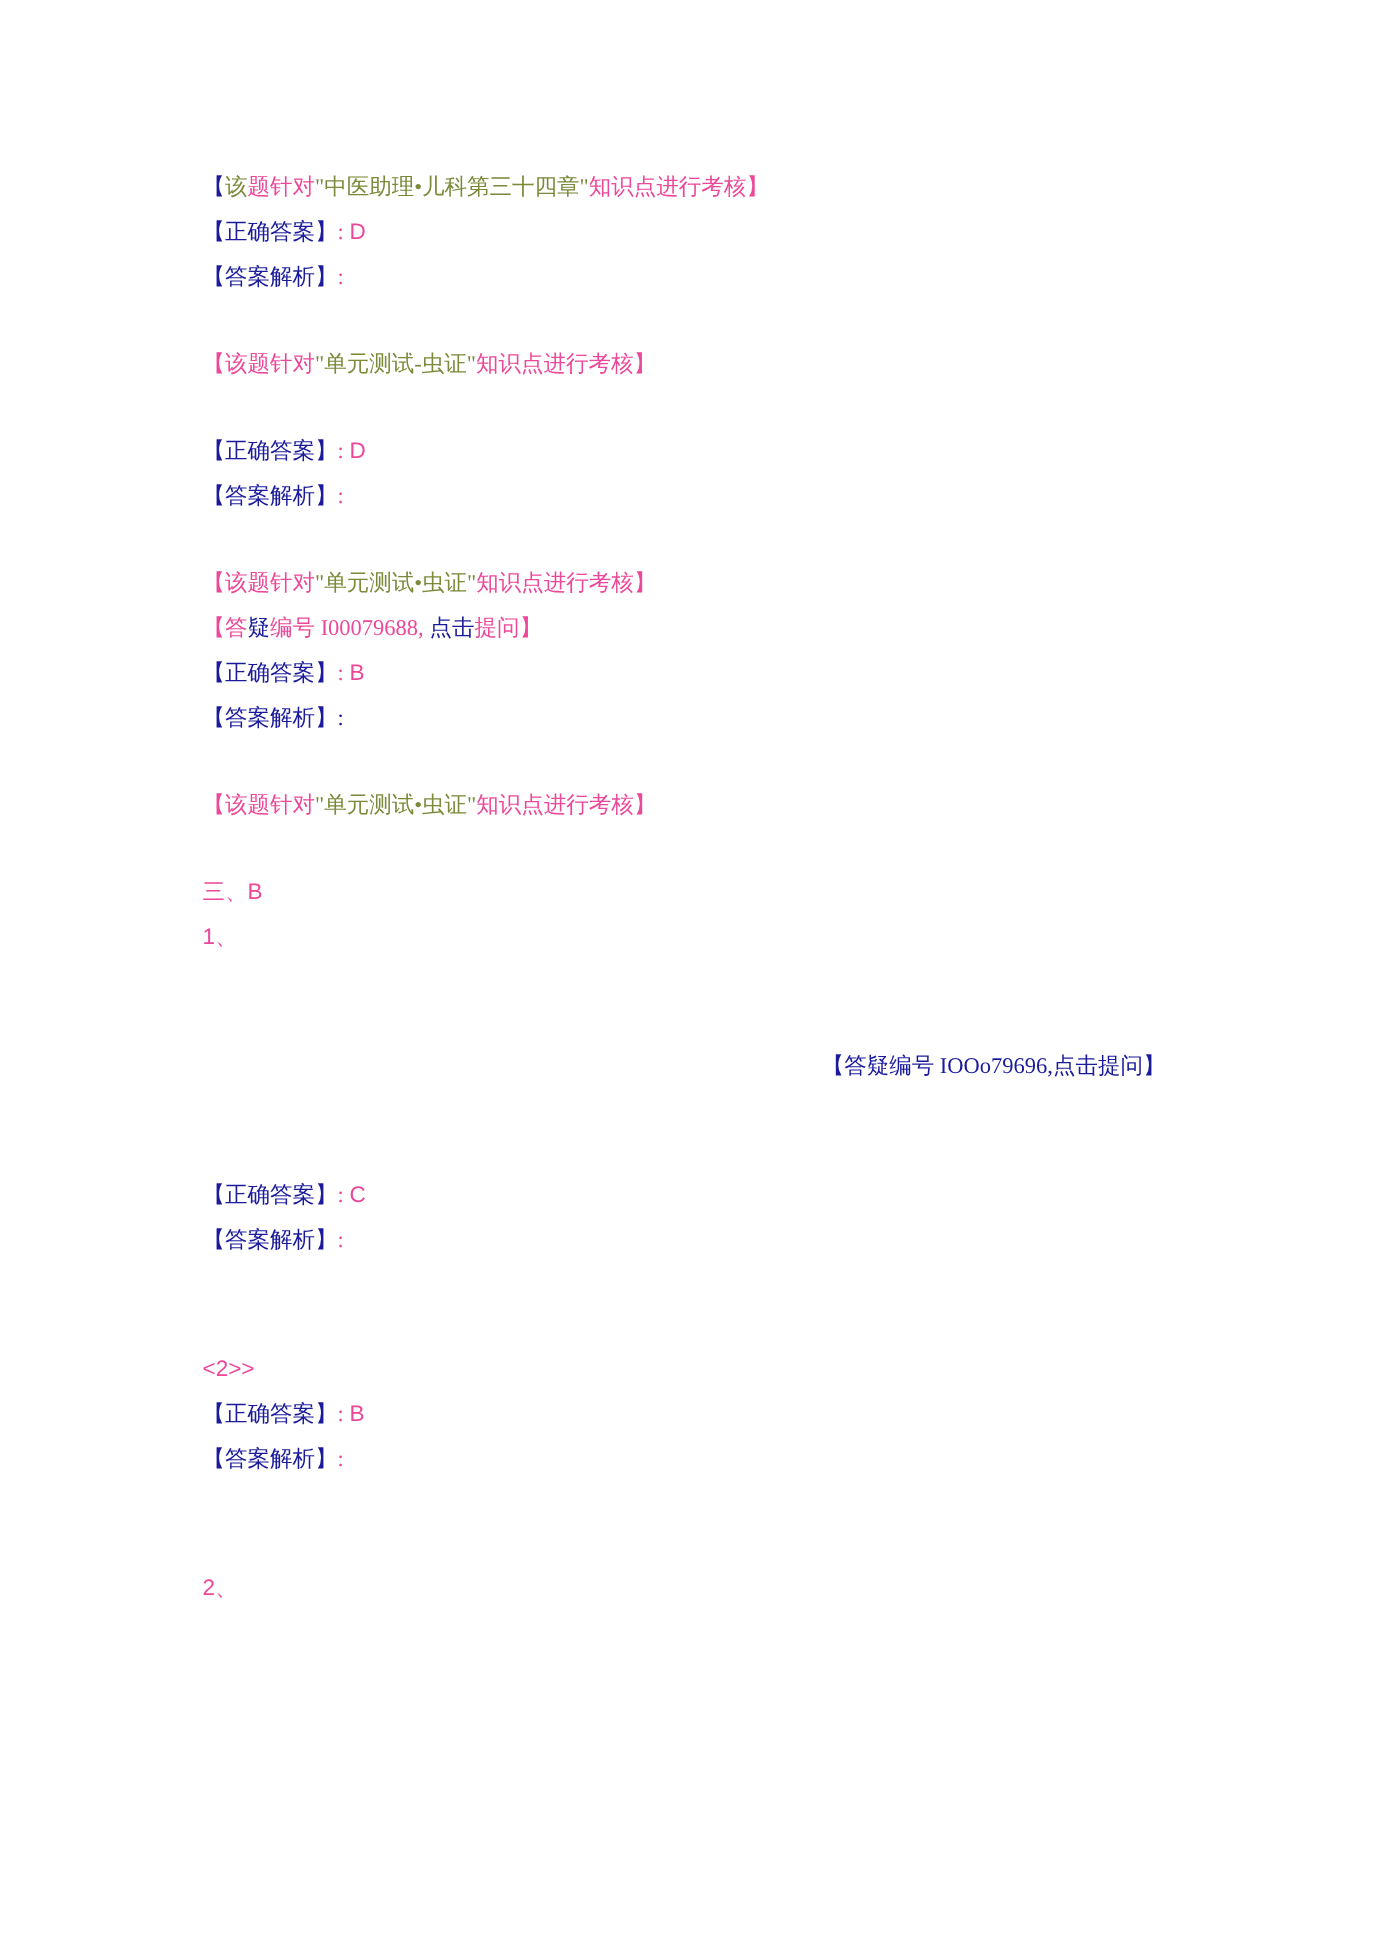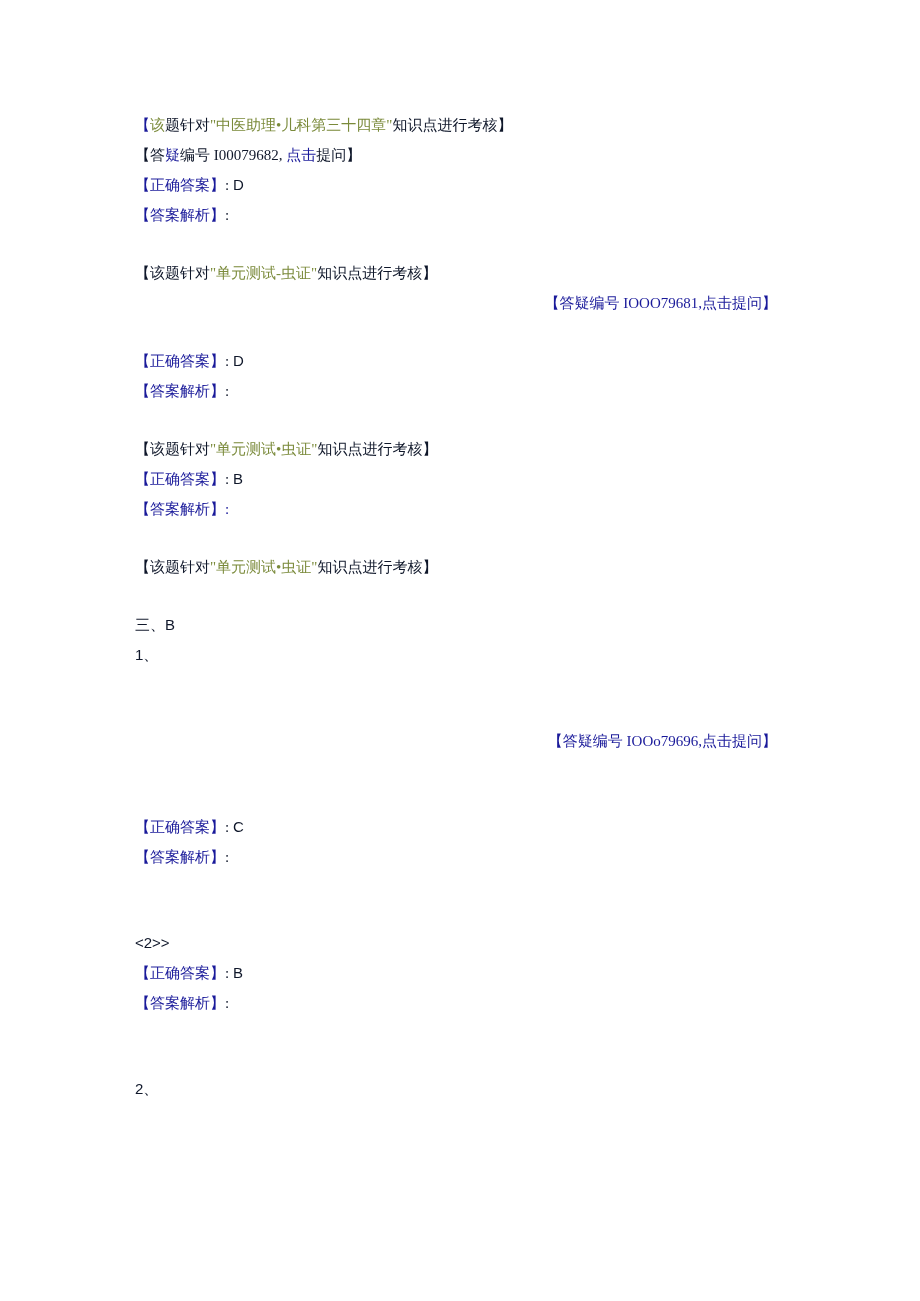--- a/index.html
+++ b/index.html
@@ -18,40 +18,39 @@
     }
     .line {
       display: block;
     }
     .right-align {
       text-align: right;
       padding-right: 8px;
     }
     .olive { color: #7a8a3a; }
     .navy { color: #1a1a9a; }
-    .black { color: #0f172a; }
+    .black { color: #ec4899; }
     .arial { font-family: Arial, sans-serif; }
     .spacer { height: 28px; }
   </style>
 </head>
 <body>
 
 <div id="doc">
     <div class="line"><span class="navy">【</span><span class="olive">该</span><span class="black">题针对</span><span class="olive">"中医助理•儿科第三十四章"</span><span class="black">知识点进行考核】</span></div>
-    <div class="line"><span class="black">【答</span><span class="navy">疑</span><span class="black">编号 I00079682, </span><span class="navy">点击</span><span class="black">提问】</span></div>
     <div class="line"><span class="navy">【正确答案】</span><span class="black">: </span><span class="black arial">D</span></div>
     <div class="line"><span class="navy">【答案解析】</span><span class="black">:</span></div>
     <div class="spacer"></div>
     <div class="line"><span class="black">【该题针对</span><span class="olive">"单元测试-虫证"</span><span class="black">知识点进行考核】</span></div>
-    <div class="line right-align"><span class="navy">【答疑编号 IOOO79681,点击提问】</span></div>
     <div class="spacer"></div>
     <div class="line"><span class="navy">【正确答案】</span><span class="black">: </span><span class="black arial">D</span></div>
     <div class="line"><span class="navy">【答案解析】</span><span class="black">:</span></div>
     <div class="spacer"></div>
     <div class="line"><span class="black">【该题针对</span><span class="olive">"单元测试•虫证"</span><span class="black">知识点进行考核】</span></div>
+    <div class="line"><span class="black">【答</span><span class="navy">疑</span><span class="black">编号 I00079688, </span><span class="navy">点击</span><span class="black">提问】</span></div>
     <div class="line"><span class="navy">【正确答案】</span><span class="black">: </span><span class="black arial">B</span></div>
     <div class="line"><span class="navy">【答案解析】:</span></div>
     <div class="spacer"></div>
     <div class="line"><span class="black">【该题针对</span><span class="olive">"单元测试•虫证"</span><span class="black">知识点进行考核】</span></div>
     <div class="spacer"></div>
     <div class="line"><span class="black">三、</span><span class="black arial">B</span></div>
     <div class="line"><span class="black arial">1</span><span class="black">、</span></div>
     <div class="spacer"></div>
     <div class="spacer"></div>
     <div class="line right-align"><span class="navy">【答疑编号 IOOo79696,点击提问】</span></div>

